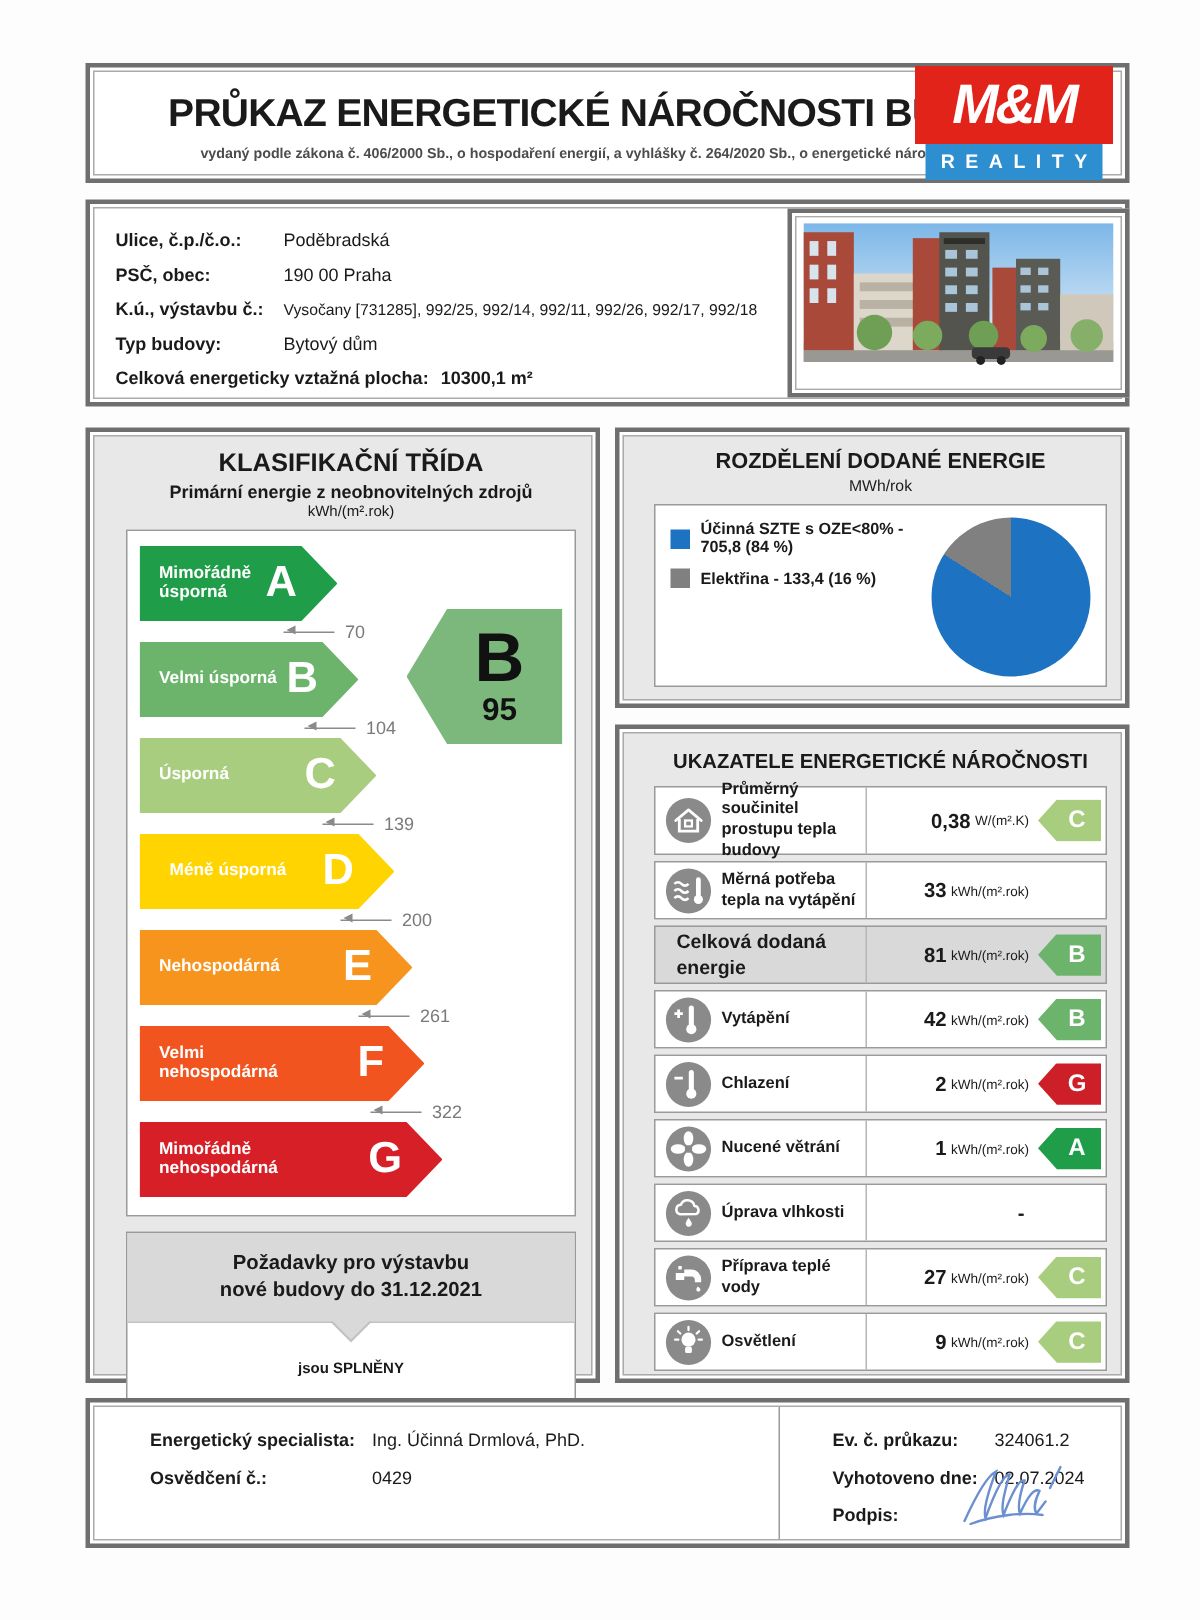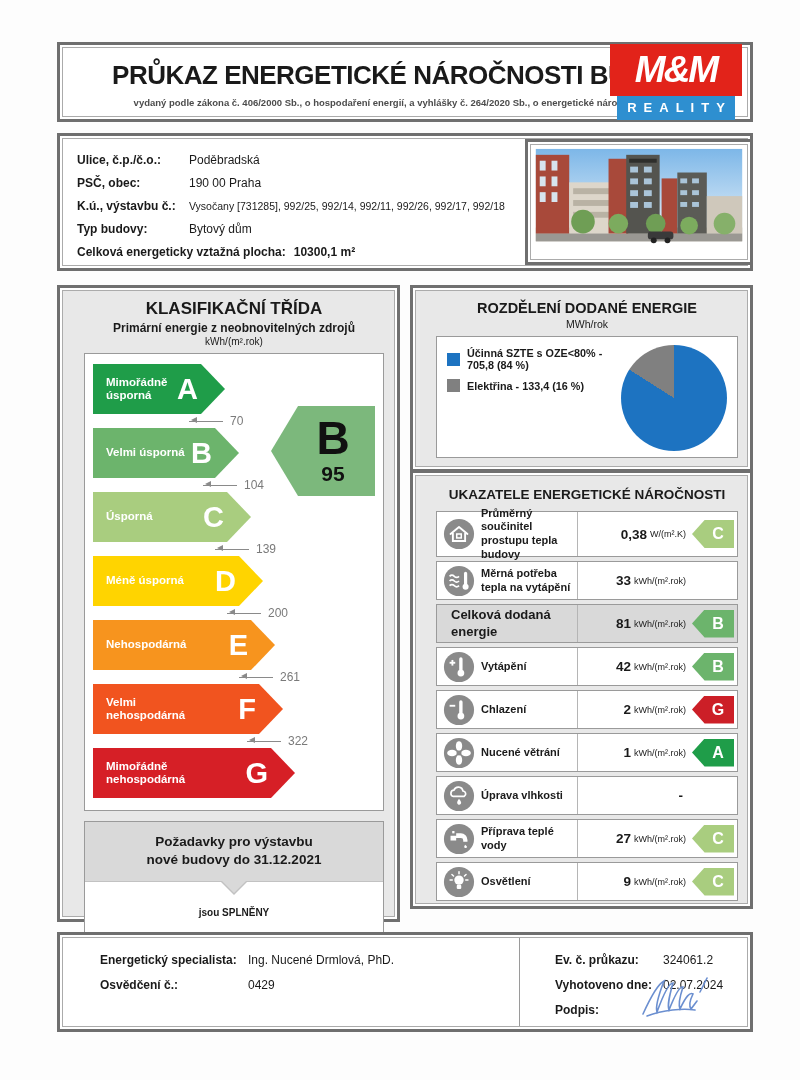--- a/index.html
+++ b/index.html
@@ -34,21 +34,21 @@
   
   #class-panel { left:57px; top:285px; width:343px; height:637px; }
   .cls-title { text-align:center; font-weight:bold; font-size:17px; margin-top:8px; }
   .cls-sub { text-align:center; font-weight:bold; font-size:12px; margin-top:2px; }
   .cls-unit { text-align:center; font-size:10px; margin-top:1px; }
   .scale-box { margin:6px 10px 0 10px; background:#fff; border:1px solid #9a9a9a; padding:10px 8px; position:relative; height:458px; }
   .crow { height:50px; position:relative; color:#fff; display:flex; align-items:center; }
   .crow .arrow { height:100%; clip-path:polygon(0 0, calc(100% - 24px) 0, 100% 50%, calc(100% - 24px) 100%, 0 100%); display:flex; align-items:center; padding-left:13px; position:relative; }
   .crow .c-label { font-weight:bold; font-size:11.5px; line-height:1.15; width:92px; }
   .crow .c-letter { position:absolute; right:27px; top:50%; transform:translateY(-50%); font-size:29px; font-weight:bold; }
-  .cw0{width:132px;} .cw1{width:146px;} .cw2{width:158px;} .cw3{width:170px;} .cw4{width:182px;} .cw5{width:190px;} .cw6{width:202px;}
+  .cw0{width:132px;} .cw1{width:146px;} .cw2{width:158px;} .cw3{width:170px;text-align:center;} .cw4{width:182px;} .cw5{width:190px;} .cw6{width:202px;}
   .thr { height:14px; display:flex; align-items:center; font-size:12px; color:#7a7a7a; }
   .thr-line { width:34px; height:1px; background:#8a8a8a; position:relative; margin-right:7px; }
   .thr-line::before { content:""; position:absolute; left:-1px; top:-3.5px; border:3.5px solid transparent; border-right:6px solid #8a8a8a; }
   .tm0{margin-left:96px;} .tm1{margin-left:110px;} .tm2{margin-left:122px;} .tm3{margin-left:134px;} .tm4{margin-left:146px;} .tm5{margin-left:154px;}
   #rating-arrow { position:absolute; right:8px; top:52px; width:104px; height:90px; clip-path:polygon(26% 0,100% 0,100% 100%,26% 100%,0 50%); color:#111; text-align:center; padding-left:20px; }
   #rating-arrow .r-letter { font-size:46px; font-weight:bold; line-height:1; margin-top:9px; }
   #rating-arrow .r-value { font-size:21px; font-weight:bold; line-height:1; margin-top:2px; }
   .req-box { margin:10px 10px 0 10px; background:#fff; border:1px solid #9a9a9a; }
   .req-top { background:#d9d9d9; border-bottom:1px solid #c2c2c2; text-align:center; font-weight:bold; font-size:13.5px; padding:11px 6px 12px 6px; position:relative; line-height:1.35; }
   .req-top::before { content:""; position:absolute; left:50%; bottom:-14px; transform:translateX(-50%); border:14px solid transparent; border-top:14px solid #c2c2c2; border-bottom:0; }
@@ -61,21 +61,21 @@
   .pie-unit { text-align:center; font-size:10.5px; margin-top:2px; }
   .pie-box { margin:6px 9px 0 9px; background:#fff; border:1px solid #9a9a9a; height:122px; display:flex; padding:10px 8px 6px 10px; }
   .legend { flex:1; }
   .legend-item { display:flex; align-items:center; margin-bottom:8px; }
   .legend-swatch { width:13px; height:13px; margin-right:7px; flex:0 0 13px; }
   .legend-label { font-weight:bold; font-size:10.8px; }
   .pie-wrap { width:112px; flex:0 0 112px; position:relative; }
   #pie-chart { width:106px; height:106px; border-radius:50%; position:absolute; right:2px; top:-2px; }
 
   
-  #ind-panel { left:410px; top:470px; width:343px; height:439px; }
+  #ind-panel { left:410px; top:483px; width:343px; height:439px; }
   .ind-title { text-align:center; font-weight:bold; font-size:13.5px; margin-top:11px; margin-bottom:9px; }
   .ind-rows { margin:0 9px; }
   .ind-row { background:#fff; border:1px solid #9a9a9a; height:39px; margin-bottom:4px; display:flex; align-items:center; }
   .ind-row.tall { height:46px; }
   .ind-row.total { background:#d9d9d9; }
   .ind-row.total .ind-label { font-size:13px; padding-left:14px; }
   .icon-cell { width:44px; flex:0 0 44px; display:flex; justify-content:center; }
   .ind-label { flex:1; font-weight:bold; font-size:11px; line-height:1.25; padding-right:4px; }
   .val-cell { width:160px; flex:0 0 160px; border-left:1px solid #b5b5b5; height:100%; display:flex; align-items:center; justify-content:flex-end; }
   .ind-value { font-weight:bold; font-size:13.5px; }
@@ -467,21 +467,21 @@
 
     </div>
   </div>
 </div>
 
 <div class="panel" id="footer-panel">
   <div class="inner">
     <div class="ft-col ft-left">
       <div class="ft-row">
         <span class="ft-label">Energetický specialista:</span>
-        <span class="ft-value">Ing. Nucené Drmlová, PhD.</span>
+        <span class="ft-value">Ing. Účinná Drmlová, PhD.</span>
       </div>
       <div class="ft-row">
         <span class="ft-label">Osvědčení č.:</span>
         <span class="ft-value">0429</span>
       </div>
     </div>
     <div class="ft-col ft-right">
       <div class="ft-row">
         <span class="ft-label">Ev. č. průkazu:</span>
         <span class="ft-value">324061.2</span>

